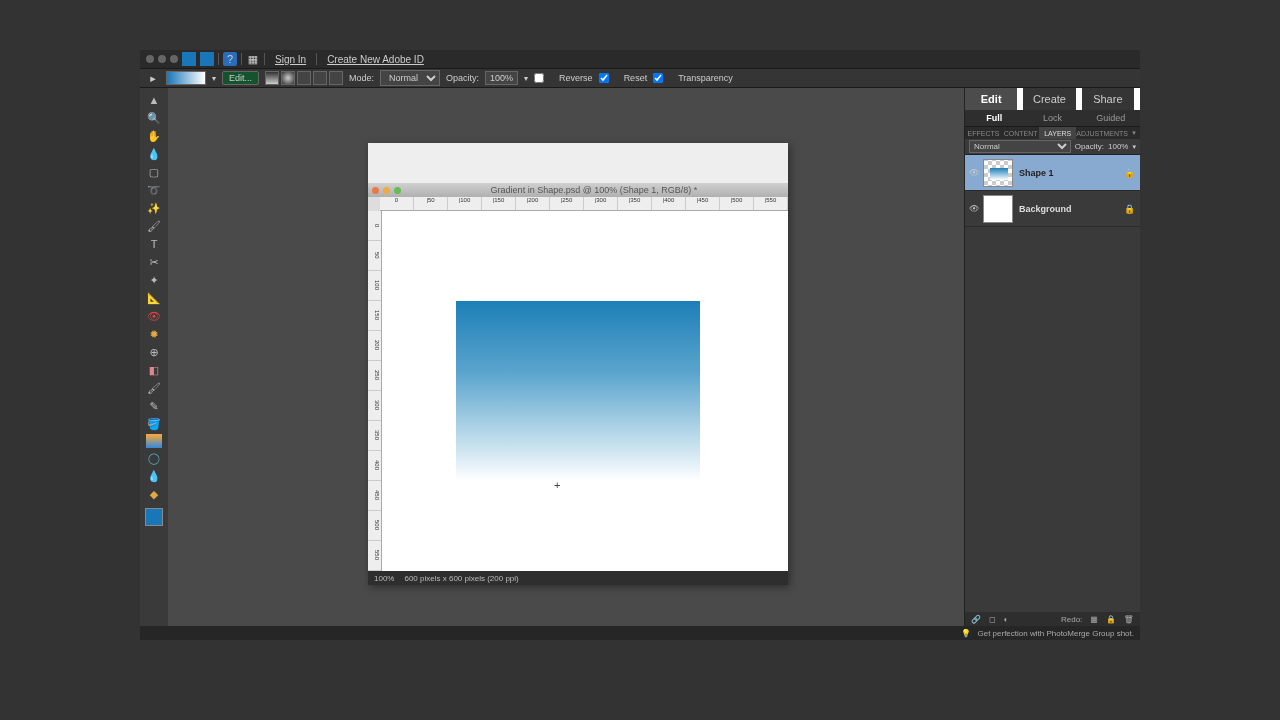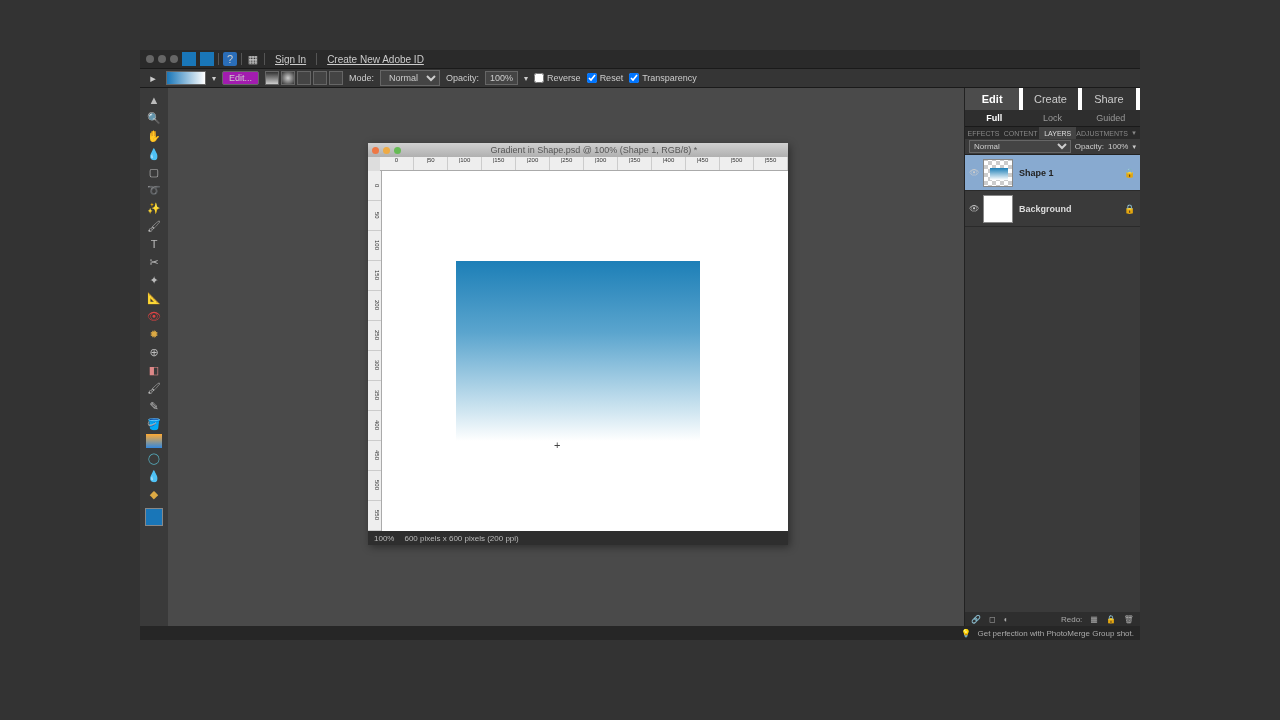--- a/index.html
+++ b/index.html
@@ -7,50 +7,50 @@
 .app-container { position: absolute; left: 140px; top: 50px; right: 140px; bottom: 80px; background: #3a3a3a; display: flex; flex-direction: column; }
 .menubar { height: 18px; background: #2a2a2a; display: flex; align-items: center; padding: 0 6px; gap: 4px; }
 .traffic { display: flex; gap: 4px; }
 .traffic span { width: 8px; height: 8px; border-radius: 50%; display: inline-block; }
 .menubar-right { margin-left: auto; display: flex; gap: 10px; align-items: center; }
 .menu-item { color: #ccc; font-size: 10px; padding: 2px 6px; cursor: pointer; text-decoration: underline; }
 .menu-sep { width: 1px; height: 12px; background: #555; }
 .menu-icon { width: 14px; height: 14px; display: inline-flex; align-items: center; justify-content: center; color: #ccc; font-size: 11px; }
 .optbar { height: 20px; background: #353535; border-top: 1px solid #1a1a1a; border-bottom: 1px solid #1a1a1a; display: flex; align-items: center; padding: 0 6px; gap: 6px; }
 .grad-preview { width: 40px; height: 14px; background: linear-gradient(to right, #1976b8, #fff); border: 1px solid #666; }
-.opt-btn { background: #a21caf; border: 1px solid #666; color: #ccc; font-size: 9px; padding: 1px 6px; border-radius: 2px; }
+.opt-btn { background: #14532d; border: 1px solid #666; color: #ccc; font-size: 9px; padding: 1px 6px; border-radius: 2px; }
 .opt-label { color: #ccc; font-size: 9px; }
 .opt-select { background: #444; border: 1px solid #666; color: #ccc; font-size: 9px; padding: 1px 4px; }
-.opt-check { display: flex; align-items: center; gap: 3px; color: #ccc; font-size: 9px; }
+.opt-check { display: flex; align-items: center; gap: 15px; color: #ccc; font-size: 9px; }
 .opt-check input { width: 10px; height: 10px; }
 .grad-type-icons { display: flex; gap: 2px; }
 .grad-type-icons span { width: 14px; height: 14px; border: 1px solid #666; background: #444; }
 .main-area { flex: 1; display: flex; overflow: hidden; }
 .toolbox { width: 28px; background: #3a3a3a; display: flex; flex-direction: column; align-items: center; padding-top: 4px; gap: 2px; }
 .tool { width: 20px; height: 16px; display: flex; align-items: center; justify-content: center; cursor: pointer; color: #bbb; font-size: 11px; }
 .tool.active { background: #555; }
 .color-swatch { width: 18px; height: 18px; background: #1976b8; border: 1px solid #888; margin-top: 4px; position: relative; }
 .color-swatch::after { content: ''; position: absolute; width: 18px; height: 18px; background: #fff; border: 1px solid #888; left: 5px; top: 5px; z-index: -1; }
 .canvas-area { flex: 1; background: #4a4a4a; position: relative; overflow: hidden; }
 .doc-window { position: absolute; left: 200px; top: 55px; width: 420px; background: #eee; box-shadow: 2px 2px 8px rgba(0,0,0,0.4); }
-.doc-titlebar { height: 14px; background: linear-gradient(#d0d0d0,#b0b0b0); display: flex; align-items: center; padding: 0 4px; gap: 3px; font-size: 9px; color: #555; }
+.doc-titlebar { height: 14px; background: linear-gradient(#d0d0d0,#b0b0b0); display: flex; align-items: center; padding: 0 4px; gap: 3px; font-size: 9px; color: #555; margin-top: 40px; }
 .doc-titlebar .traffic span { width: 7px; height: 7px; }
 .doc-body { display: flex; background: #fff; }
 .ruler-v { width: 14px; background: #eee; font-size: 6px; color: #333; display: flex; flex-direction: column; border-right:1px solid #aaa; }
 .ruler-v span { height: 30px; writing-mode: vertical-rl; text-align: center; border-bottom:1px solid #ccc; padding:1px; }
 .ruler-corner { width: 14px; height: 14px; background: #ddd; }
 .ruler-h { height: 14px; background: #eee; font-size: 6px; color: #333; display: flex; border-bottom:1px solid #aaa; }
 .ruler-h span { width: 34px; text-align: center; border-right:1px solid #ccc; }
 .canvas-inner { width: 392px; height: 352px; background: #fff; position: relative; }
 .shape { position: absolute; left: 74px; top: 90px; width: 244px; height: 180px; background: linear-gradient(to bottom, #1d7fb7 0%, #5ba5ce 40%, #d4e8f2 85%, #fff 100%); }
 .crosshair { position: absolute; left: 172px; top: 268px; color: #444; font-size: 11px; }
 .doc-status { height: 14px; background: #2e2e2e; color: #bbb; font-size: 8px; display: flex; align-items: center; padding: 0 6px; gap: 10px; }
 .right-panel { width: 176px; background: #3a3a3a; display: flex; flex-direction: column; border-left: 1px solid #222; }
 .tab-row { display: flex; height: 22px; }
-.tab { flex: 1; background: #353535; color: #ccc; font-size: 11px; display: flex; align-items: center; justify-content: center; border-right: 4px solid #ffffff; cursor: pointer; }
+.tab { flex: 1; background: #353535; color: #ccc; font-size: 11px; display: flex; align-items: center; justify-content: center; border-right: 6px solid #ffffff; cursor: pointer; }
 .tab.active { background: #4c4c4c; font-weight: bold; color: #fff; }
 .subtab-row { display: flex; height: 16px; background: #2e2e2e; }
 .subtab { flex: 1; color: #999; font-size: 9px; display: flex; align-items: center; justify-content: center; cursor: pointer; }
 .subtab.active { color: #fff; font-weight: bold; }
 .panel-tabs { display: flex; height: 13px; background: #2a2a2a; border-top: 1px solid #1a1a1a; }
 .ptab { flex: 1; color: #888; font-size: 7px; display: flex; align-items: center; justify-content: center; text-transform: uppercase; cursor: pointer; }
 .ptab.active { background: #444; color: #ddd; }
 .layer-opts { height: 16px; background: #3a3a3a; display: flex; align-items: center; padding: 0 4px; gap: 4px; border-bottom: 1px solid #222; }
 .layer-opts select { background: #444; border: 1px solid #666; color: #ccc; font-size: 8px; flex: 1; }
 .layer-opts .olab { color: #ccc; font-size: 8px; }

